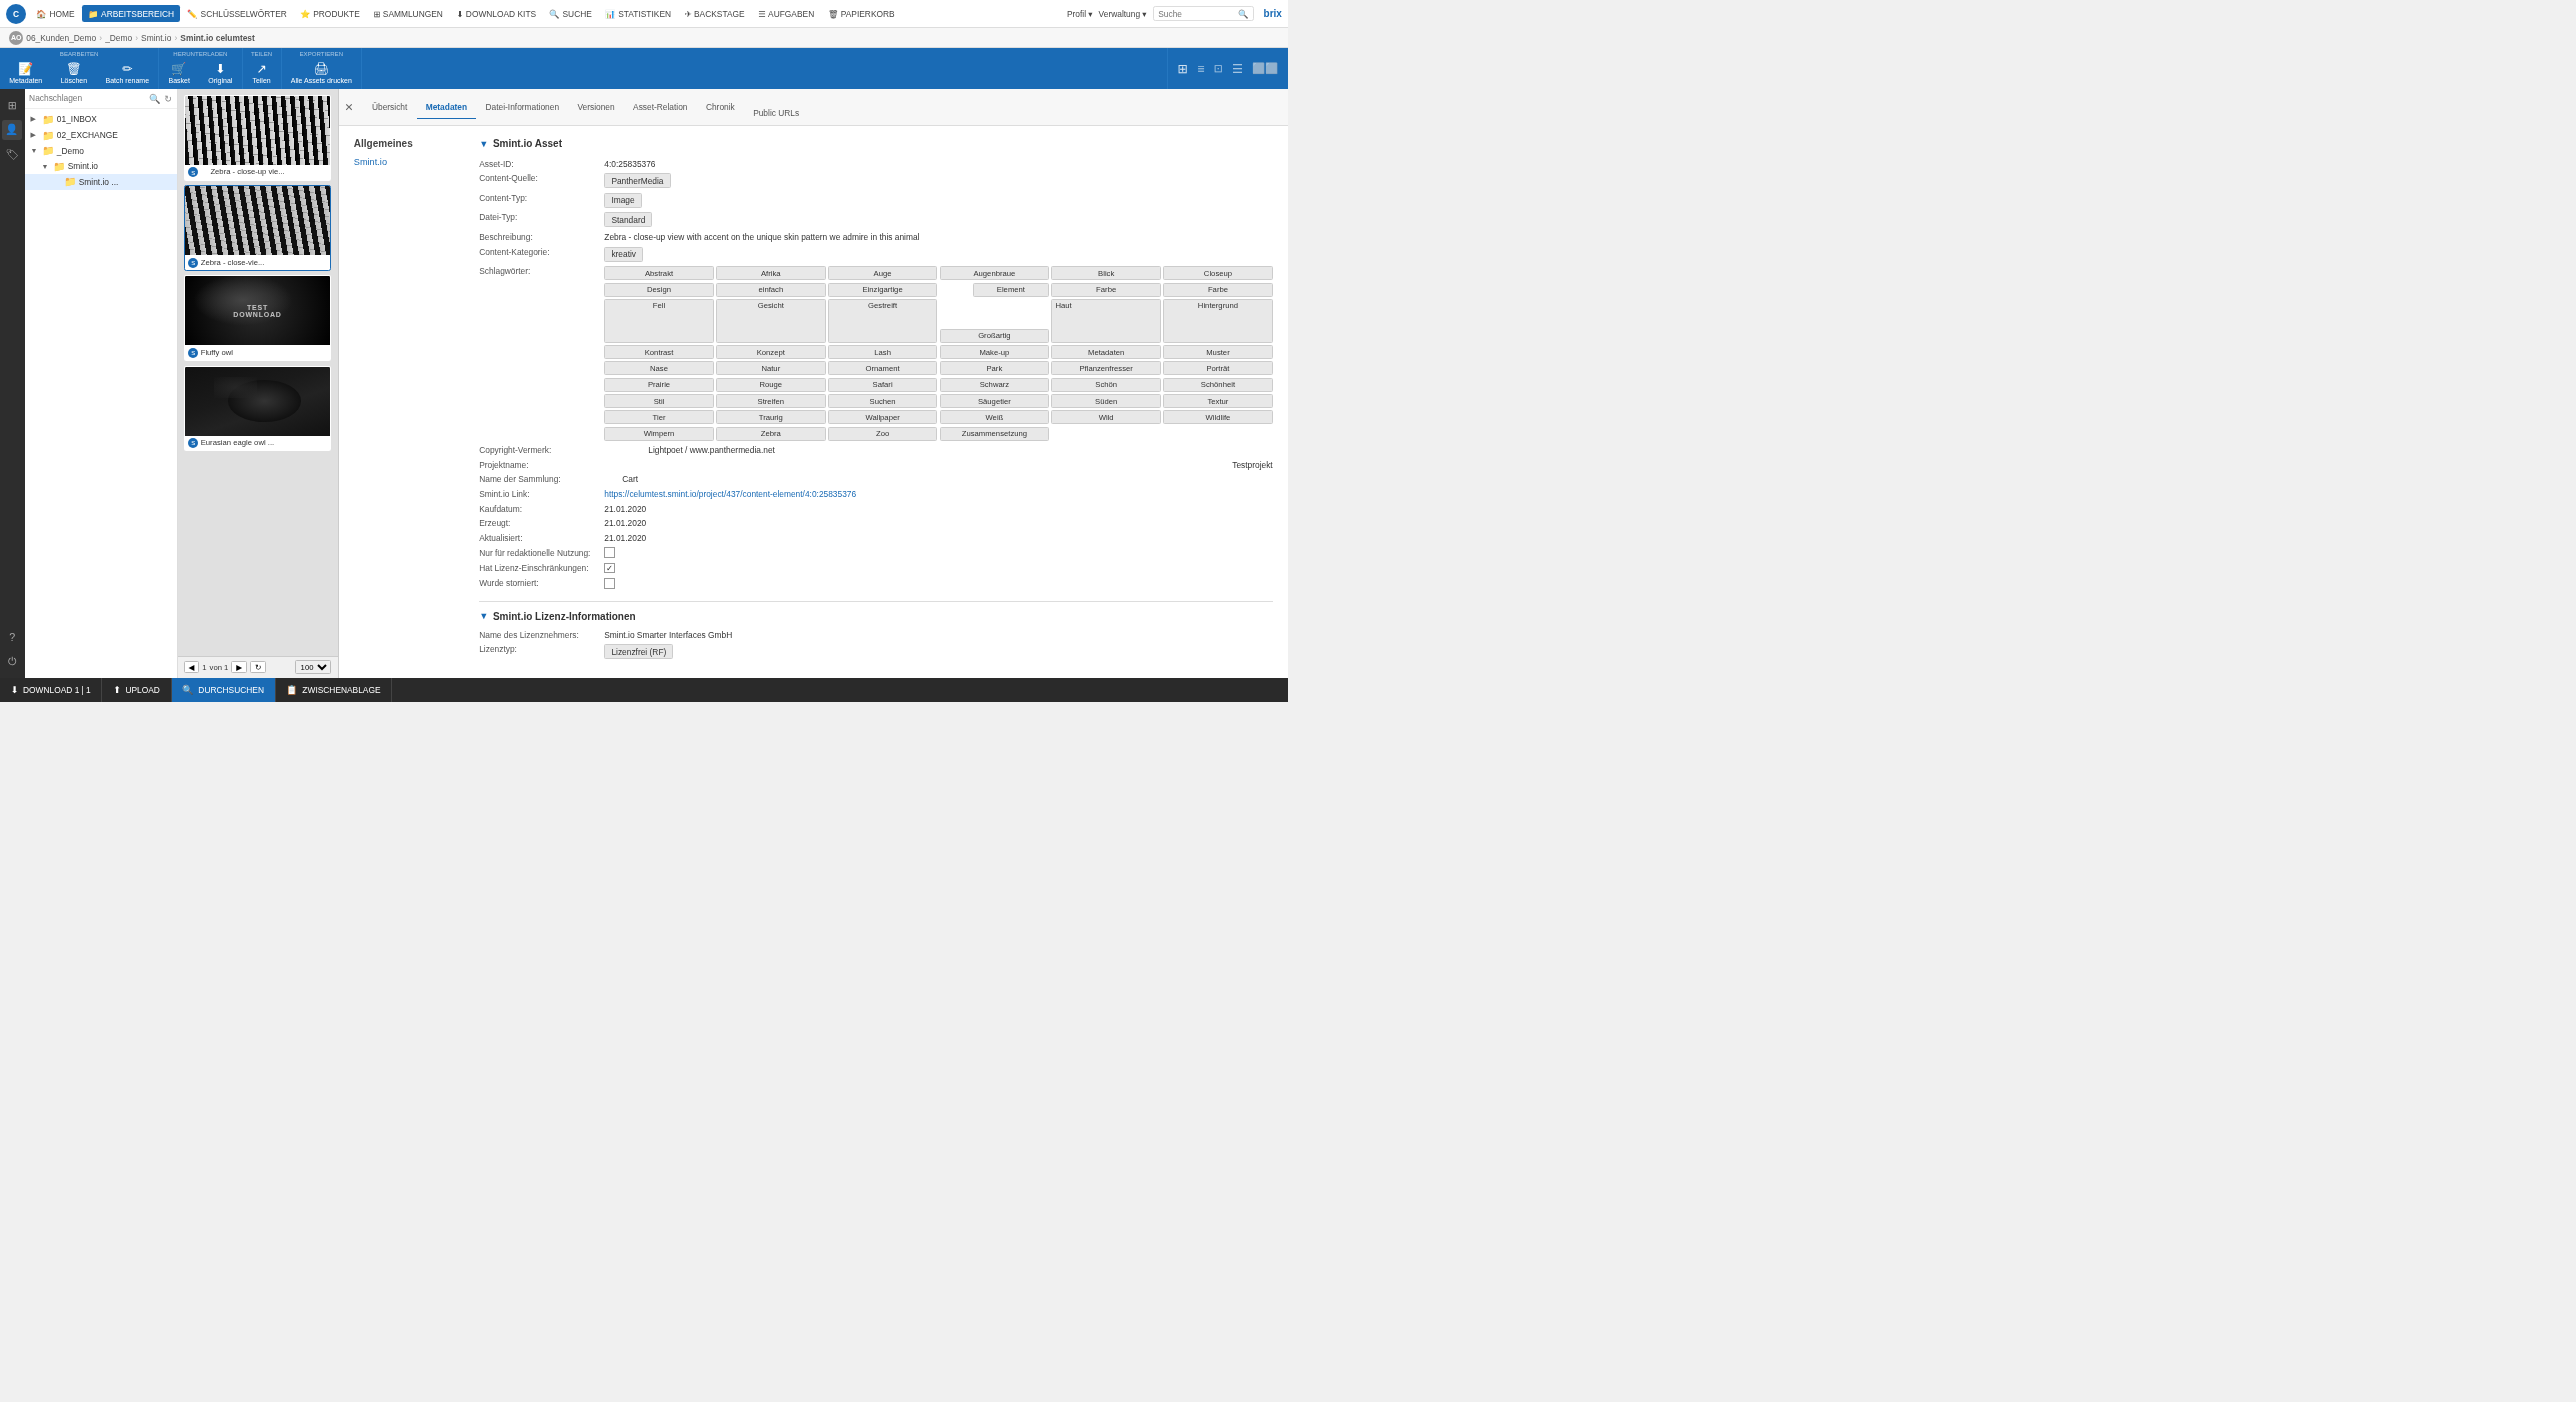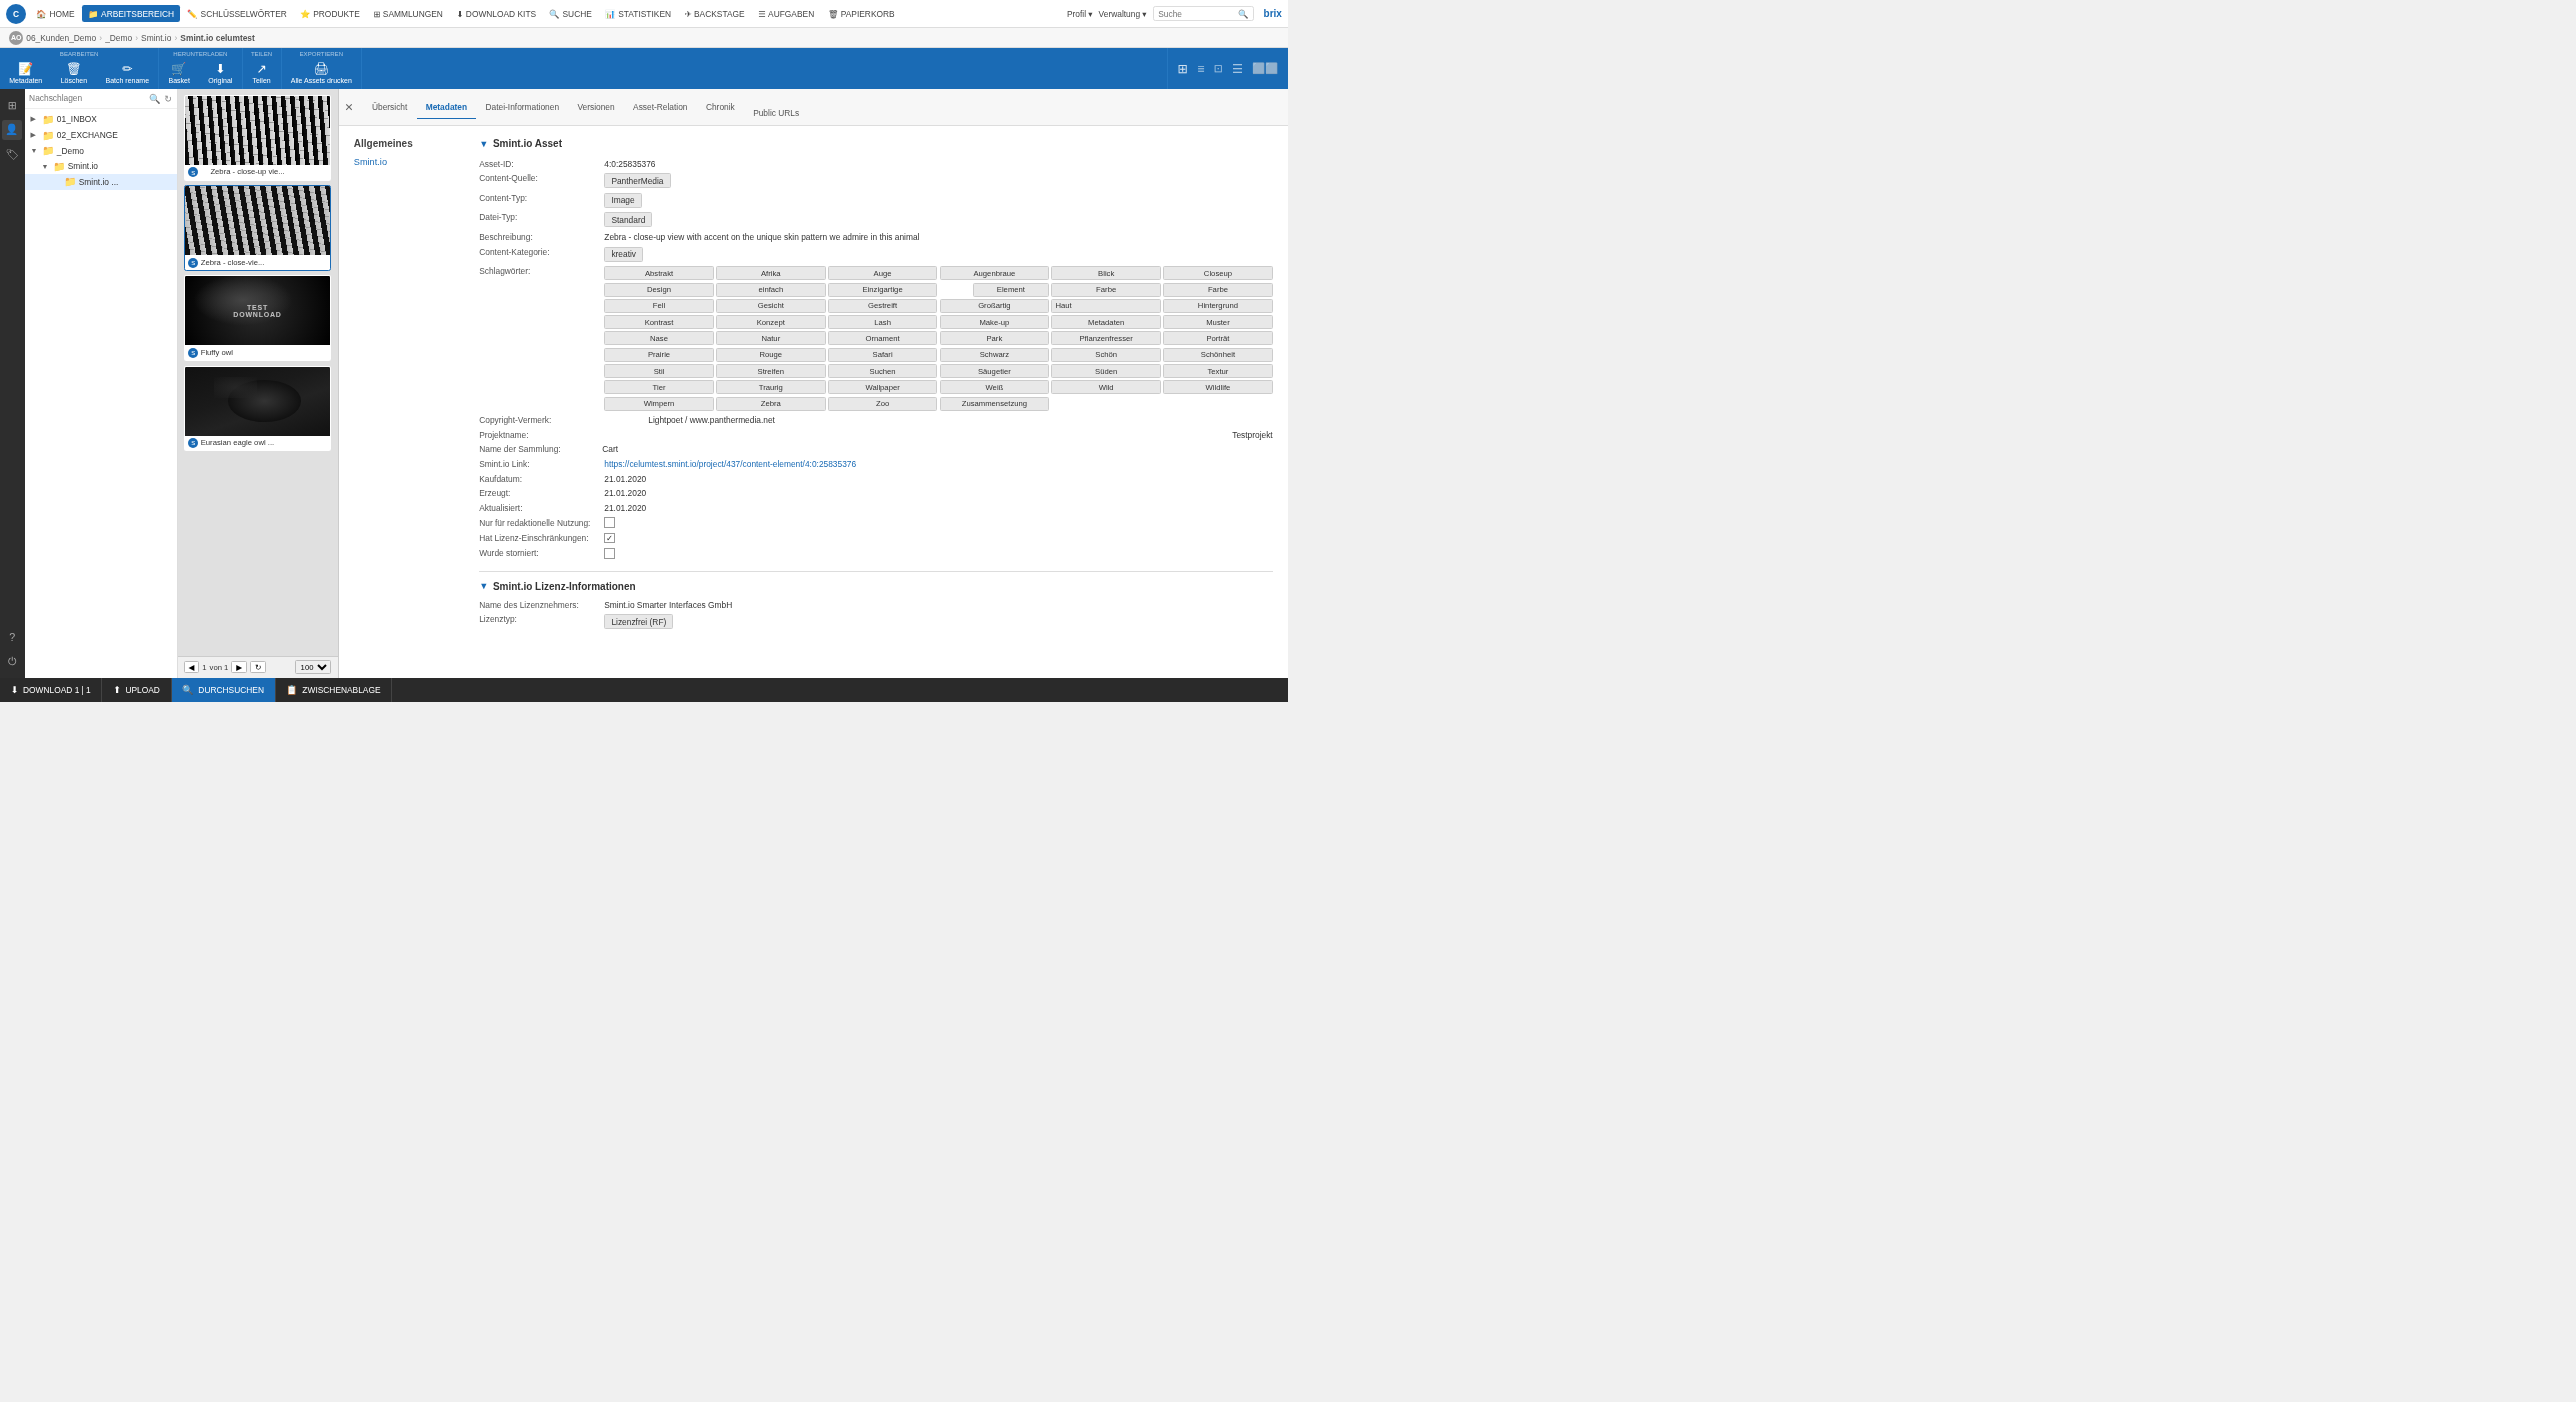--- a/index.html
+++ b/index.html
@@ -359,21 +359,21 @@
                 <div style="background: rgb(232, 232, 232); border: 0.8px solid rgb(204, 204, 204); padding: 1.5px 3.1px; font-size: 7.7px; border-radius: 1.5px; text-align: center; white-space: nowrap; overflow: hidden; text-overflow: ellipsis;">Closeup</div>
                 <div style="background: rgb(232, 232, 232); border: 0.8px solid rgb(204, 204, 204); padding: 1.5px 3.1px; font-size: 7.7px; border-radius: 1.5px; text-align: center; white-space: nowrap; overflow: hidden; text-overflow: ellipsis;">Design</div>
                 <div style="background: rgb(232, 232, 232); border: 0.8px solid rgb(204, 204, 204); padding: 1.5px 3.1px; font-size: 7.7px; border-radius: 1.5px; text-align: center; white-space: nowrap; overflow: hidden; text-overflow: ellipsis;">einfach</div>
                 <div style="background: rgb(232, 232, 232); border: 0.8px solid rgb(204, 204, 204); padding: 1.5px 3.1px; font-size: 7.7px; border-radius: 1.5px; text-align: center; white-space: nowrap; overflow: hidden; text-overflow: ellipsis;">Einzigartige</div>
                 <div style="background: rgb(232, 232, 232); border: 0.8px solid rgb(204, 204, 204); padding: 1.5px 3.1px; font-size: 7.7px; border-radius: 1.5px; text-align: center; white-space: nowrap; overflow: hidden; text-overflow: ellipsis; margin-left: 33px;">Element</div>
                 <div style="background: rgb(232, 232, 232); border: 0.8px solid rgb(204, 204, 204); padding: 1.5px 3.1px; font-size: 7.7px; border-radius: 1.5px; text-align: center; white-space: nowrap; overflow: hidden; text-overflow: ellipsis;">Farbe</div>
                 <div style="background: rgb(232, 232, 232); border: 0.8px solid rgb(204, 204, 204); padding: 1.5px 3.1px; font-size: 7.7px; border-radius: 1.5px; text-align: center; white-space: nowrap; overflow: hidden; text-overflow: ellipsis;">Farbe</div>
                 <div style="background: rgb(232, 232, 232); border: 0.8px solid rgb(204, 204, 204); padding: 1.5px 3.1px; font-size: 7.7px; border-radius: 1.5px; text-align: center; white-space: nowrap; overflow: hidden; text-overflow: ellipsis;">Fell</div>
                 <div style="background: rgb(232, 232, 232); border: 0.8px solid rgb(204, 204, 204); padding: 1.5px 3.1px; font-size: 7.7px; border-radius: 1.5px; text-align: center; white-space: nowrap; overflow: hidden; text-overflow: ellipsis;">Gesicht</div>
                 <div style="background: rgb(232, 232, 232); border: 0.8px solid rgb(204, 204, 204); padding: 1.5px 3.1px; font-size: 7.7px; border-radius: 1.5px; text-align: center; white-space: nowrap; overflow: hidden; text-overflow: ellipsis;">Gestreift</div>
-                <div style="background: rgb(232, 232, 232); border: 0.8px solid rgb(204, 204, 204); padding: 1.5px 3.1px; font-size: 7.7px; border-radius: 1.5px; text-align: center; white-space: nowrap; overflow: hidden; text-overflow: ellipsis;">Großartig</div>
+                <div style="background: rgb(232, 232, 232); border: 0.8px solid rgb(204, 204, 204); padding: 1.5px 3.1px; font-size: 7.7px; border-radius: 1.5px; text-align: center; white-space: nowrap; overflow: hidden; text-overflow: ellipsis; margin-top: 30px;">Großartig</div>
                 <div style="background: rgb(232, 232, 232); border: 0.8px solid rgb(204, 204, 204); padding: 1.5px 3.1px; font-size: 7.7px; border-radius: 1.5px; text-align: left; white-space: nowrap; overflow: hidden; text-overflow: ellipsis;">Haut</div>
                 <div style="background: rgb(232, 232, 232); border: 0.8px solid rgb(204, 204, 204); padding: 1.5px 3.1px; font-size: 7.7px; border-radius: 1.5px; text-align: center; white-space: nowrap; overflow: hidden; text-overflow: ellipsis;">Hintergrund</div>
                 <div style="background: rgb(232, 232, 232); border: 0.8px solid rgb(204, 204, 204); padding: 1.5px 3.1px; font-size: 7.7px; border-radius: 1.5px; text-align: center; white-space: nowrap; overflow: hidden; text-overflow: ellipsis;">Kontrast</div>
                 <div style="background: rgb(232, 232, 232); border: 0.8px solid rgb(204, 204, 204); padding: 1.5px 3.1px; font-size: 7.7px; border-radius: 1.5px; text-align: center; white-space: nowrap; overflow: hidden; text-overflow: ellipsis;">Konzept</div>
                 <div style="background: rgb(232, 232, 232); border: 0.8px solid rgb(204, 204, 204); padding: 1.5px 3.1px; font-size: 7.7px; border-radius: 1.5px; text-align: center; white-space: nowrap; overflow: hidden; text-overflow: ellipsis;">Lash</div>
                 <div style="background: rgb(232, 232, 232); border: 0.8px solid rgb(204, 204, 204); padding: 1.5px 3.1px; font-size: 7.7px; border-radius: 1.5px; text-align: center; white-space: nowrap; overflow: hidden; text-overflow: ellipsis;">Make-up</div>
                 <div style="background: rgb(232, 232, 232); border: 0.8px solid rgb(204, 204, 204); padding: 1.5px 3.1px; font-size: 7.7px; border-radius: 1.5px; text-align: center; white-space: nowrap; overflow: hidden; text-overflow: ellipsis;">Metadaten</div>
                 <div style="background: rgb(232, 232, 232); border: 0.8px solid rgb(204, 204, 204); padding: 1.5px 3.1px; font-size: 7.7px; border-radius: 1.5px; text-align: center; white-space: nowrap; overflow: hidden; text-overflow: ellipsis;">Muster</div>
                 <div style="background: rgb(232, 232, 232); border: 0.8px solid rgb(204, 204, 204); padding: 1.5px 3.1px; font-size: 7.7px; border-radius: 1.5px; text-align: center; white-space: nowrap; overflow: hidden; text-overflow: ellipsis;">Nase</div>
                 <div style="background: rgb(232, 232, 232); border: 0.8px solid rgb(204, 204, 204); padding: 1.5px 3.1px; font-size: 7.7px; border-radius: 1.5px; text-align: center; white-space: nowrap; overflow: hidden; text-overflow: ellipsis;">Natur</div>
@@ -409,21 +409,21 @@
           <div style="display:flex;gap:6.1px;margin-bottom:4.6px;align-items:flex-start;">
             <span style="width:119px;flex-shrink:0;font-size:8.4px;color:#555;">Copyright-Vermerk:</span>
             <span style="font-size:8.4px;color:#333;padding-left:44px;">Lightpoet / www.panthermedia.net</span>
           </div>
 
           <div style="display:flex;gap:6.1px;margin-bottom:4.6px;align-items:flex-start;justify-content:space-between;">
             <span style="width:119px;flex-shrink:0;font-size:8.4px;color:#555;">Projektname:</span>
             <span style="font-size:8.4px;color:#333;">Testprojekt</span>
           </div>
 
-          <div style="display:flex;gap:4px;margin-bottom:4.6px;align-items:flex-start;">
+          <div style="display:flex;gap:24px;margin-bottom:4.6px;align-items:flex-start;">
             <span style="width:119px;flex-shrink:0;font-size:8.4px;color:#555;">Name der Sammlung:</span>
             <span style="font-size:8.4px;color:#333;">Cart</span>
           </div>
 
           <div style="display:flex;gap:6.1px;margin-bottom:4.6px;align-items:flex-start;">
             <span style="width:119px;flex-shrink:0;font-size:8.4px;color:#555;">Smint.io Link:</span>
             <a style="font-size:8.4px;color:#1a6bb5;cursor:pointer;text-decoration:none;word-break:break-all;">https://celumtest.smint.io/project/437/content-element/4:0:25835376</a>
           </div>
 
           <div style="display:flex;gap:6.1px;margin-bottom:4.6px;align-items:flex-start;">

